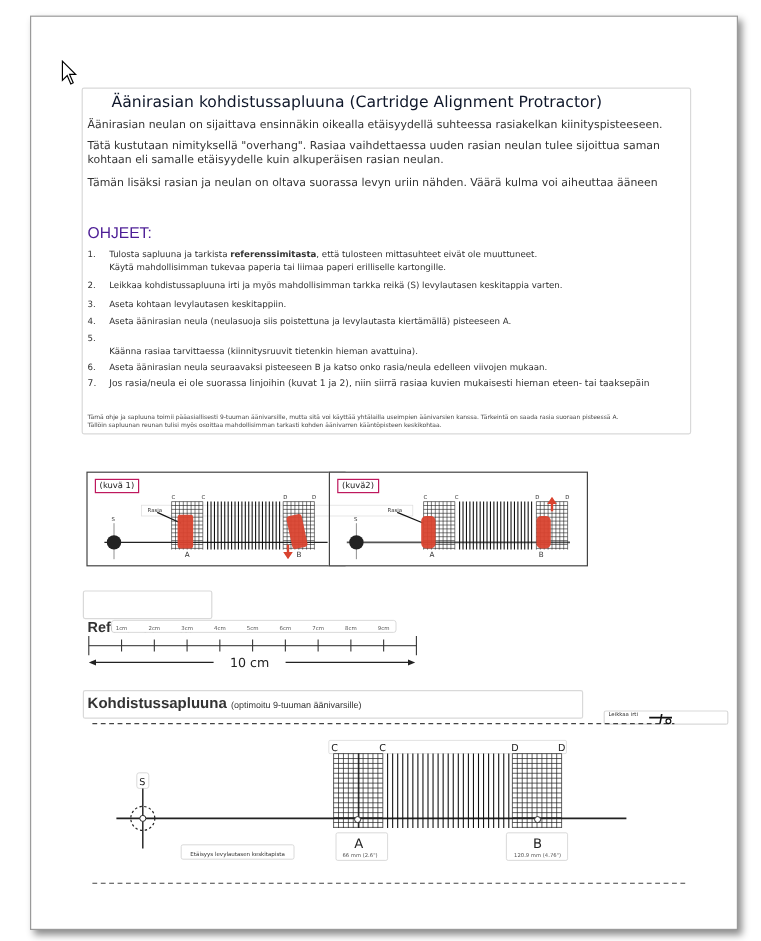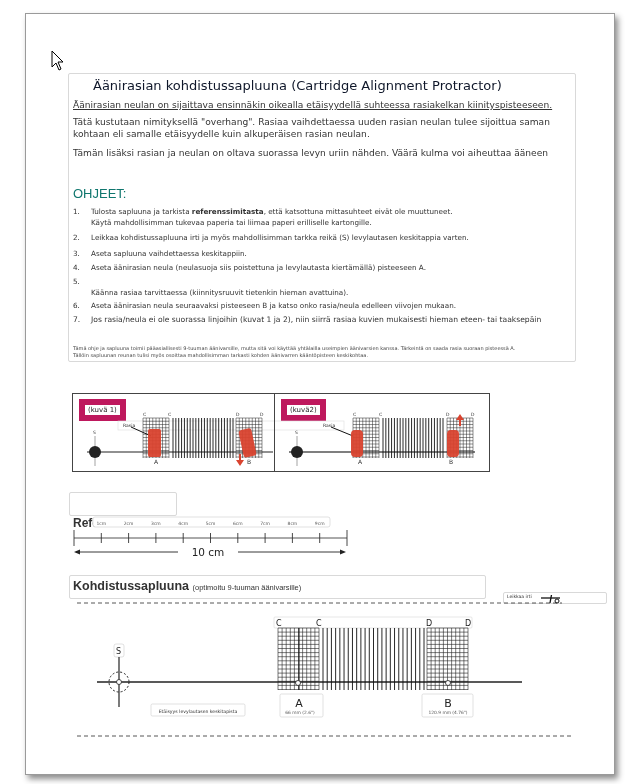--- a/index.html
+++ b/index.html
@@ -3,68 +3,68 @@
 <meta charset="utf-8">
 <style>
   html, body { margin:0; padding:0; }
   body { width:634px; height:784px; background:#ffffff; position:relative; overflow:hidden; font-family:"DejaVu Sans", sans-serif; color:#222; }
   .page { position:absolute; left:25px; top:13px; width:588px; height:760px; background:#fff; border:1px solid #9a9a9a; box-shadow:3px 4px 6px rgba(0,0,0,0.45); }
   .cursor { position:absolute; left:51px; top:50px; width:14px; height:22px; }
   .box { position:absolute; border:1px solid #d9d9d9; border-radius:2px; background:#fff; }
   .intro { left:68px; top:73px; width:506px; height:287px; }
   .title { position:absolute; left:4px; top:4px; font-size:13px; color:#0f172a; white-space:nowrap;margin-left:20px; }
   .para { position:absolute; left:4px; font-size:9.1px; line-height:12px; color:#333; white-space:nowrap; }
-  .ohjeet { position:absolute; left:4px; top:112px; font-size:13px; color:#0f766e; font-family:"Liberation Sans", sans-serif;text-align:right; }
+  .ohjeet { position:absolute; left:4px; top:112px; font-size:13px; color:#4c1d95; font-family:"Liberation Sans", sans-serif;text-align:right; }
   .step { position:absolute; left:4px; font-size:7.2px; line-height:10.5px; color:#333; white-space:nowrap; }
   .step .num { position:absolute; left:0; top:0; }
   .step .txt { position:absolute; left:18px; top:0; }
   .step b { font-weight:bold; }
   .note { position:absolute; left:4px; font-size:5px; line-height:7.5px; color:#444; white-space:nowrap; }
   .fig { position:absolute; top:393px; height:77px; border:1px solid #444; background:#fff; }
   .fig1 { left:72px; width:214px; }
   .fig2 { left:274px; width:214px; }
-  .figlabel { position:absolute; left:6px; top:5px; font-size:7px; border:6px solid #be185d; padding:1px 3px; background:#fff; }
+  .figlabel { position:absolute; left:6px; top:5px; font-size:7px; border:1px solid #be185d; padding:1px 3px; background:#fff; }
   .refbox { left:69px; top:492px; width:106px; height:22px; }
   .refbox span { position:absolute; left:3px; top:3px; font-size:12px; font-weight:bold; color:#333; font-family:"Liberation Sans", sans-serif;margin-top:20px; }
   .kohdbox { left:69px; top:575px; width:415px; height:22px; }
   .kohdbox .big { position:absolute; left:3px; top:3px; font-size:12.5px; font-weight:bold; color:#333; font-family:"Liberation Sans", sans-serif; white-space:nowrap; }
   .kohdbox .small { font-size:7.5px; font-weight:normal; }
   .cutbox { left:503px; top:592px; width:102px; height:10px; }
   .cutbox span { position:absolute; left:3px; top:1px; font-size:4.5px; color:#333; }
   svg text { font-family:"DejaVu Sans", sans-serif; }
 </style>
 </head>
 <body>
 
 <div class="page"></div>
 
 <svg class="cursor" viewBox="0 0 14 22">
   <path d="M1 1 L1 17 L5 13 L8 20 L10 19 L7 12 L12 12 Z" fill="#fff" stroke="#000" stroke-width="1"></path>
 </svg>
 
 <div class="box intro">
   <div class="title">Äänirasian kohdistussapluuna (Cartridge Alignment Protractor)</div>
-  <div class="para" style="top:25px;text-decoration:underline;">Äänirasian neulan on sijaittava ensinnäkin oikealla etäisyydellä suhteessa rasiakelkan kiinityspisteeseen.</div>
+  <div class="para" style="top:25px;">Äänirasian neulan on sijaittava ensinnäkin oikealla etäisyydellä suhteessa rasiakelkan kiinityspisteeseen.</div>
   <div class="para" style="top:42px;">Tätä kustutaan nimityksellä "overhang". Rasiaa vaihdettaessa uuden rasian neulan tulee sijoittua saman</div>
   <div class="para" style="top:54px;">kohtaan eli samalle etäisyydelle kuin alkuperäisen rasian neulan.</div>
   <div class="para" style="top:73px;">Tämän lisäksi rasian ja neulan on oltava suorassa levyn uriin nähden. Väärä kulma voi aiheuttaa ääneen</div>
 
   <div class="ohjeet">OHJEET:</div>
 
   <div class="step" style="top:133px;">
     <span class="num">1.</span>
-    <span class="txt"><span>Tulosta sapluuna ja tarkista </span><b>referenssimitasta</b><span>, että katsottuna mittasuhteet eivät ole muuttuneet.</span><br><span>Käytä mahdollisimman tukevaa paperia tai liimaa paperi erilliselle kartongille.</span></span>
+    <span class="txt"><span>Tulosta sapluuna ja tarkista </span><b>referenssimitasta</b><span>, että tulosteen mittasuhteet eivät ole muuttuneet.</span><br><span>Käytä mahdollisimman tukevaa paperia tai liimaa paperi erilliselle kartongille.</span></span>
   </div>
   <div class="step" style="top:159px;">
     <span class="num">2.</span>
     <span class="txt">Leikkaa kohdistussapluuna irti ja myös mahdollisimman tarkka reikä (S) levylautasen keskitappia varten.</span>
   </div>
   <div class="step" style="top:175px;">
     <span class="num">3.</span>
-    <span class="txt">Aseta sapluuna vaihdettaessa keskitappiin.</span>
+    <span class="txt">Aseta kohtaan levylautasen keskitappiin.</span>
   </div>
   <div class="step" style="top:189px;">
     <span class="num">4.</span>
     <span class="txt">Aseta äänirasian neula (neulasuoja siis poistettuna ja levylautasta kiertämällä) pisteeseen A.</span>
   </div>
   <div class="step" style="top:203px;">
     <span class="num">5.</span>
     <span class="txt"><br><span>Käänna rasiaa tarvittaessa (kiinnitysruuvit tietenkin hieman avattuina).</span></span>
   </div>
   <div class="step" style="top:227px;">

